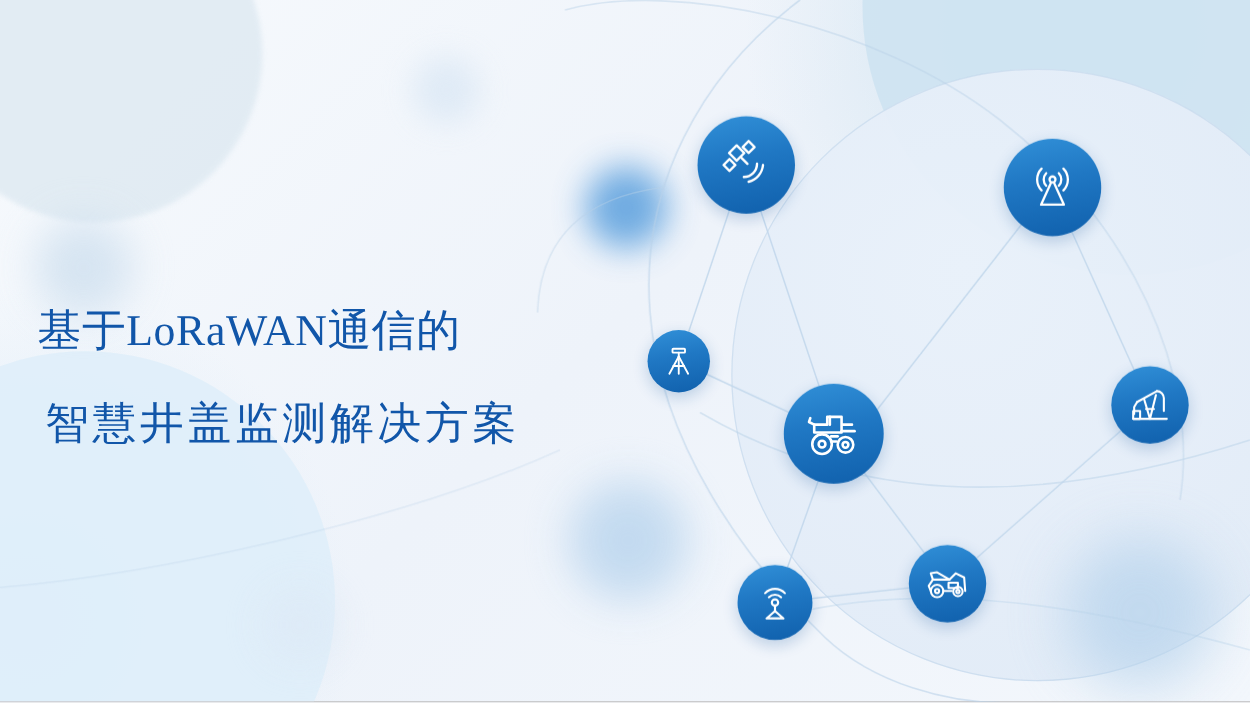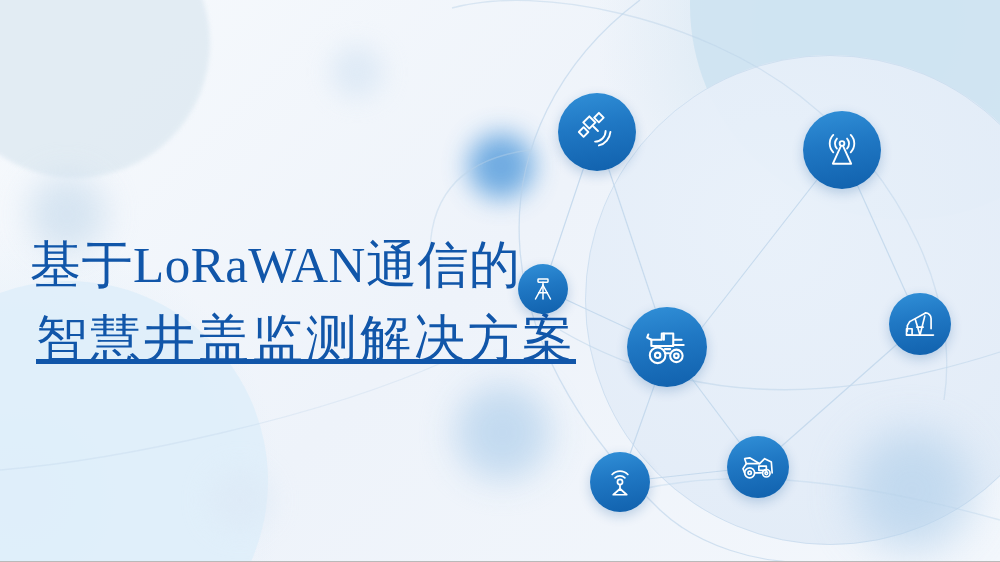--- a/index.html
+++ b/index.html
@@ -108,30 +108,29 @@
 
   
   .title-block {
     position: absolute;
     left: 30px;
     top: 228px;
     width: 540px;
   }
   .title-line {
     font-family: "Liberation Serif", "DejaVu Serif", serif;
-    font-size: 51px;
+    font-size: 35px;
     line-height: 74px;
     color: #1156a9;
     letter-spacing: .5px;
     white-space: nowrap;
   }
   .title-line.l2 {
     padding-left: 6px;
     letter-spacing: 3px;
-    text-decoration: underline;
   }
 
   
   .node {
     position: absolute;
     border-radius: 50%;
     background: linear-gradient(170deg, #3190d8 0%, #2078c4 42%, #1060ac 100%);
     box-shadow: 0 4px 12px rgba(22,88,160,.24);
     display: flex;
     align-items: center;

